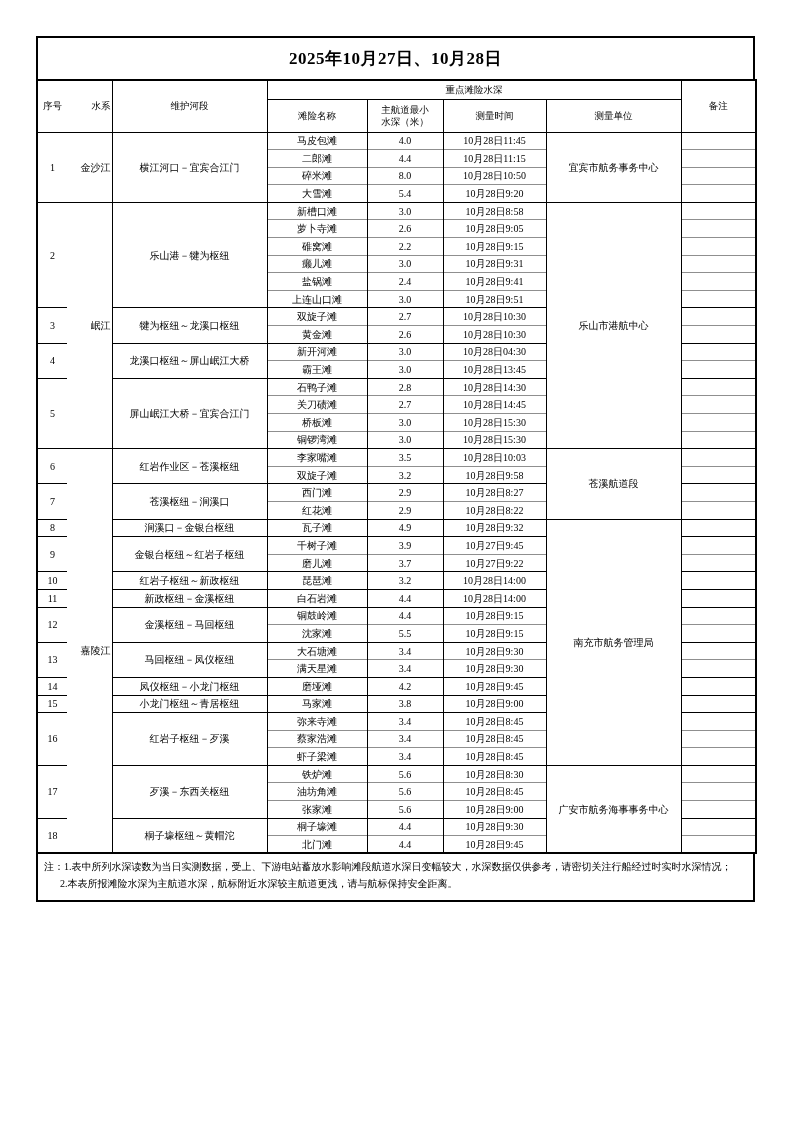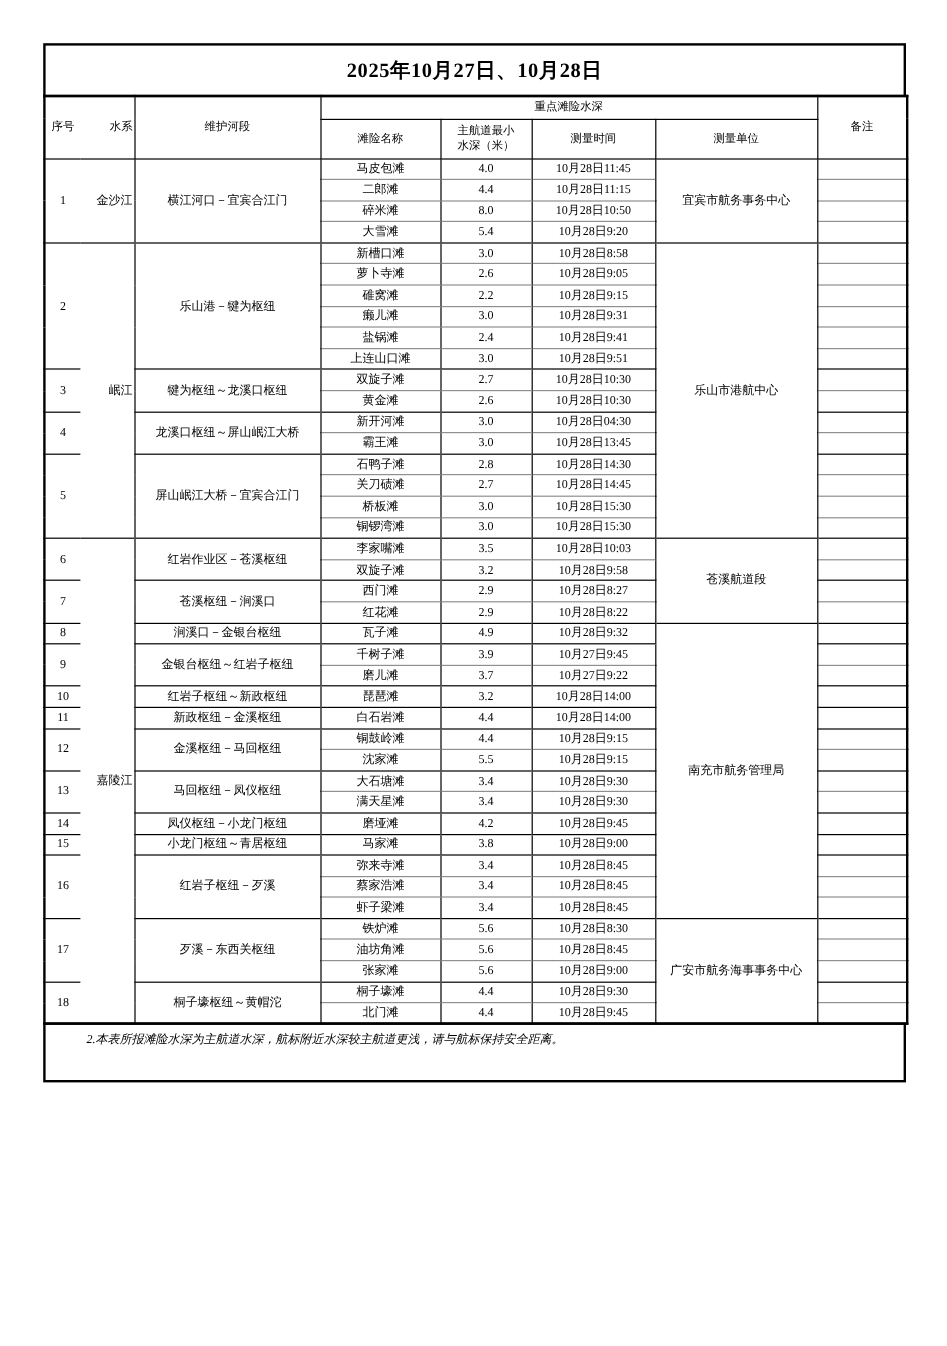--- a/index.html
+++ b/index.html
@@ -39,21 +39,21 @@
   tr.sub-row > td { border-top: 1px solid #8f8f8f; }
   .c-no  { border-right: none !important; }
   .c-sys { border-left: none !important; text-align: right; }
 
   .notes-box {
     margin-top: -2px; width: 719px; border: 2px solid #000;
     padding: 5px 6px 6px 6px; font-size: 10px; line-height: 1.65;
     text-align: left; min-height: 50px;
   }
   .notes-line1 { white-space: nowrap; }
-  .notes-line2 { margin-left: 28px; white-space: nowrap; font-style: italic; }
+  .notes-line2 { margin-left: 16px; white-space: nowrap; }
 </style>
 </head>
 <body>
 
 <div class="page">
   <div class="doc">
 
     <div class="title-box">
       <span class="title-date">2025年10月27日、10月28日</span>
     </div>
@@ -375,17 +375,18 @@
           <tr class="sub-row">
             <td>北门滩</td>
             <td>4.4</td>
             <td>10月28日9:45</td>
             <td></td>
           </tr>
         </tbody>
     </table>
 
     <div class="notes-box">
+      <div class="notes-line1"><span>注：</span><span>1.表中所列水深读数为当日实测数据，受上、下游电站蓄放水影响滩段航道水深日变幅较大，水深数据仅供参考，请密切关注行船经过时实时水深情况；</span></div>
       <div class="notes-line2">2.本表所报滩险水深为主航道水深，航标附近水深较主航道更浅，请与航标保持安全距离。</div>
     </div>
 
   </div>
 </div>
 
 </body></html>

